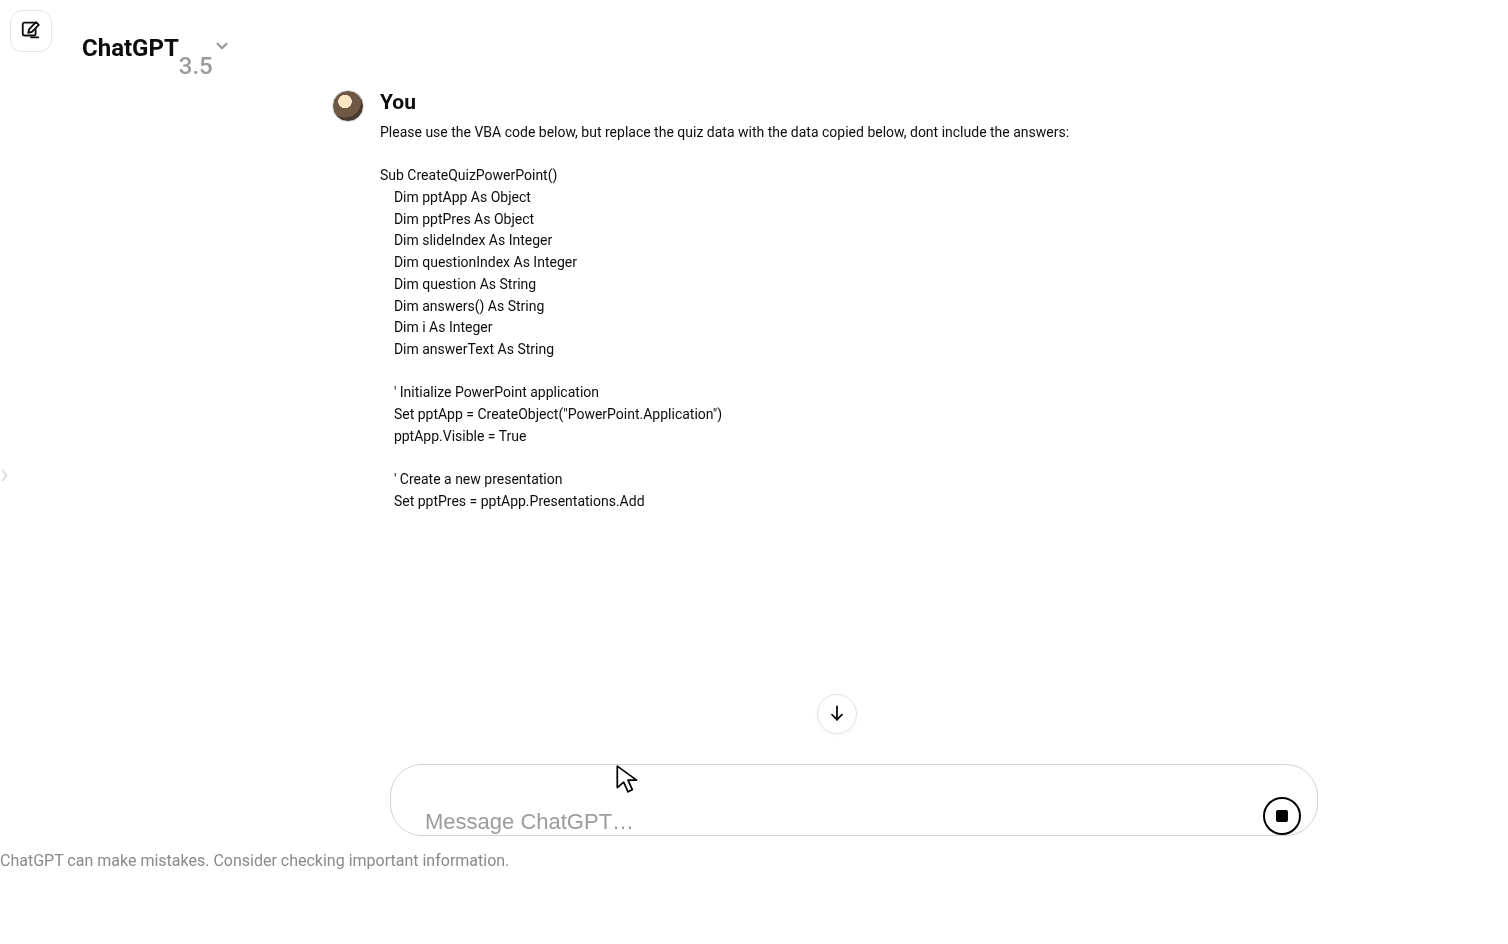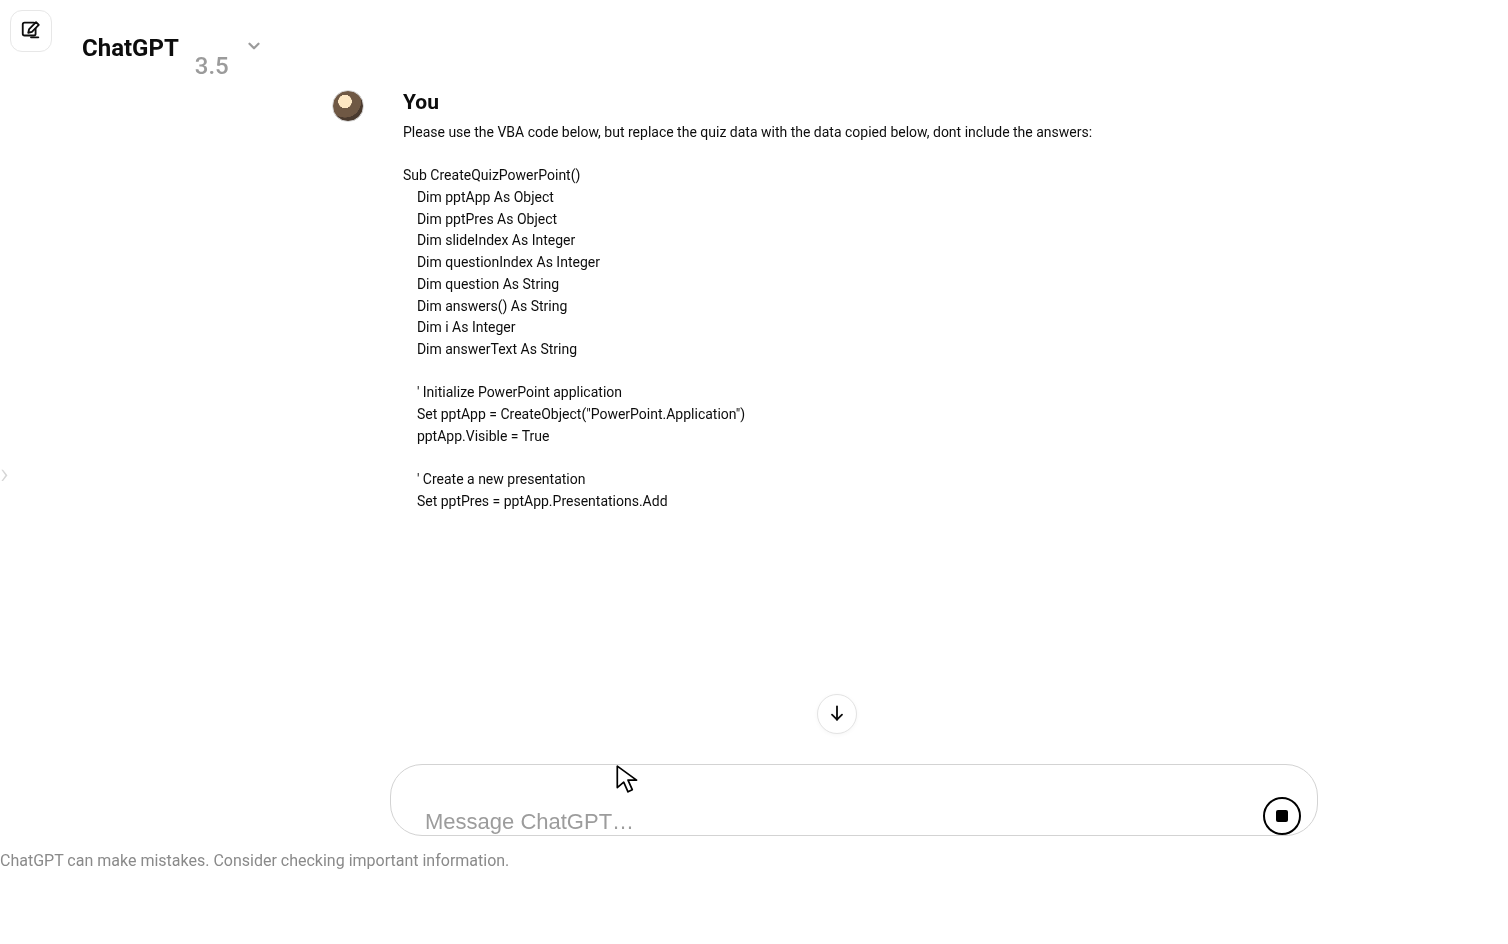--- a/index.html
+++ b/index.html
@@ -1,32 +1,32 @@
 <!DOCTYPE html>
 <html><head>
   <meta charset="utf-8">
   <style>
     * { box-sizing: border-box; margin: 0; padding: 0; }
     body { font-family: -apple-system, BlinkMacSystemFont, "Segoe UI", Roboto, "Helvetica Neue", Arial, sans-serif; background: #fff; color: #0d0d0d; width: 1508px; height: 944px; overflow: hidden; position: relative; }
 
     .new-chat-btn { position: absolute; top: 10px; left: 10px; width: 42px; height: 42px; border: 1px solid #e7e7e7; border-radius: 12px; background: #fff; display: flex; align-items: center; justify-content: center; cursor: pointer; }
     .new-chat-btn svg { width: 22px; height: 22px; }
 
-    .model-selector { position: absolute; top: 15px; left: 82px; display: flex; align-items: center; gap: 16px; cursor: pointer; }
+    .model-selector { position: absolute; top: 15px; left: 82px; display: flex; align-items: center; gap: 0; cursor: pointer; }
     .model-name { font-size: 24px; font-weight: 700; color: #0d0d0d; }
     .model-ver { font-size: 24px; font-weight: 500; color: #9b9b9b; margin-top: 37px; }
     .model-selector svg { width: 18px; height: 18px; color: #9b9b9b; }
 
     .sidebar-handle { position: absolute; top: 50%; left: 0; transform: translateY(-50%); font-size: 30px; color: #d6d6d6; font-weight: 300; user-select: none; padding-left: 0; }
 
     .conversation { position: absolute; top: 90px; left: 332px; right: 132px; bottom: 196px; overflow: hidden; }
 
     .message { display: flex; gap: 16px; }
     .avatar { width: 32px; height: 32px; border-radius: 50%; flex-shrink: 0; background: radial-gradient(circle at 40% 35%, #fde7c3 0 25%, #6f5844 26% 60%, #4a3a2e 61% 100%); border: 1px solid #d9d9d9; }
-    .msg-body { flex: 1; margin-left: 23px; }
+    .msg-body { flex: 1; }
     .sender { font-size: 21px; font-weight: 700; margin-bottom: 8px; }
     .content { font-size: 14px; line-height: 1.55; white-space: pre-wrap; color: #0d0d0d; }
 
     .scroll-down-btn { position: absolute; bottom: 210px; left: 817px; width: 40px; height: 40px; border: 1px solid #e3e3e3; border-radius: 50%; background: #fff; display: flex; align-items: center; justify-content: center; cursor: pointer; box-shadow: 0 1px 4px rgba(0,0,0,0.04); }
     .scroll-down-btn svg { width: 20px; height: 20px; }
 
     .composer { position: absolute; bottom: 108px; left: 390px; right: 190px; height: 72px; border: 1px solid #d3d3d3; border-radius: 32px; display: flex; align-items: flex-end; padding: 0 12px 0 34px; background: #fff; }
     .composer-input { flex: 1; border: none; outline: none; font-size: 22px; color: #0d0d0d; background: transparent; }
     .composer-input::placeholder { color: #9c9c9c; }
     .stop-btn { width: 38px; height: 38px; border: 2.5px solid #000; border-radius: 50%; background: #fff; display: flex; align-items: center; justify-content: center; cursor: pointer; margin-right: 4px; }

